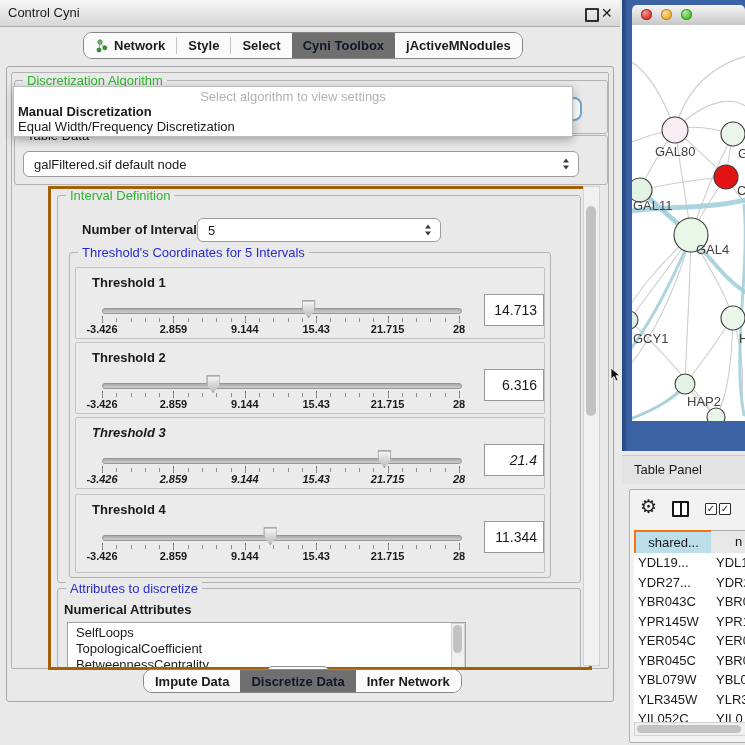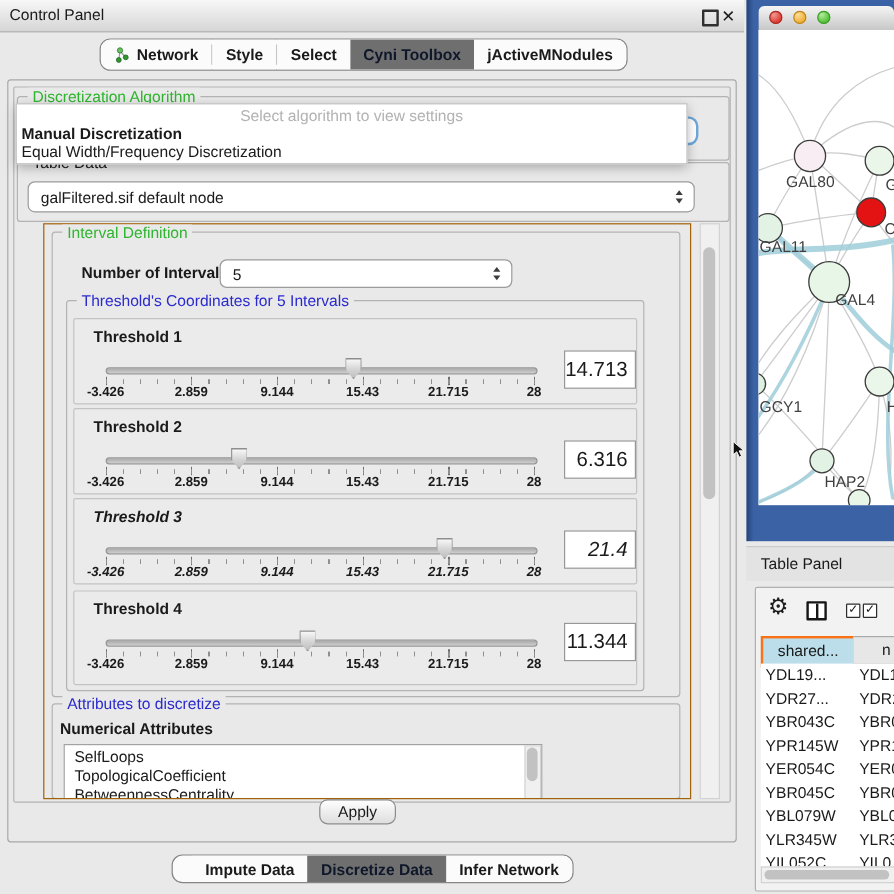--- a/index.html
+++ b/index.html
@@ -26,36 +26,36 @@
   .gtitle.blue{color:#2a2ace;}
   .combo{background:#fff;border:1px solid #9b9b9b;border-radius:6px;display:flex;align-items:center;padding:0 10px;}
   .spin{position:absolute;right:9px;top:50%;transform:translateY(-50%);display:flex;flex-direction:column;align-items:center;}
   .arr-up{width:0;height:0;border-left:3.5px solid transparent;border-right:3.5px solid transparent;border-bottom:4.5px solid #3c3c3c;margin-bottom:3px;}
   .arr-dn{width:0;height:0;border-left:3.5px solid transparent;border-right:3.5px solid transparent;border-top:4.5px solid #3c3c3c;}
   .popup{left:13px;top:86px;width:558px;height:49px;background:#fff;border:1px solid #bdbdbd;
         box-shadow:0 3px 9px rgba(0,0,0,.30);z-index:40;}
   .popup .prompt{position:absolute;left:0;top:2px;width:100%;text-align:center;color:#b2b2b2;}
   .popup .pitem{position:absolute;left:4px;height:15px;line-height:15px;white-space:nowrap;}
   .focus-combo{left:20px;top:97px;width:558px;height:20px;background:#fff;border:2px solid #6ea7d9;border-radius:8px;z-index:30;}
-  .viewport{left:36px;top:186px;width:538px;height:478px;border:1px solid #a16207;overflow:hidden;}
+  .viewport{left:48px;top:186px;width:538px;height:478px;border:3px solid #a16207;overflow:hidden;}
   .tbox{position:absolute;left:5px;width:468px;background:#ebebeb;border:1px solid #c3c3c3;border-radius:2px;}
   .tb-title{position:absolute;left:16px;top:7px;font-weight:bold;}
   .track{position:absolute;left:26px;top:40px;width:358px;height:4px;border:1px solid #969696;border-radius:3px;
         background:linear-gradient(#a9a9a9,#cfcfcf);}
   .thumb{position:absolute;top:32px;width:15px;height:18px;
         background:linear-gradient(#fdfdfd 0%,#d4d4d4 55%,#bcbcbc 100%);
         clip-path:polygon(6% 2%,94% 2%,94% 55%,50% 100%,6% 55%);
         box-shadow:inset 0 0 0 1.5px #8e8e8e;}
   .ticks-minor{position:absolute;left:26px;top:50px;width:359px;height:4px;
         background:repeating-linear-gradient(to right,#8f8f8f 0,#8f8f8f 1px,transparent 1px,transparent 14.28px);}
   .ticks-major{position:absolute;left:26px;top:48px;width:359px;height:7px;
         background:repeating-linear-gradient(to right,#6f6f6f 0,#6f6f6f 1px,transparent 1px,transparent 71.4px);}
   .tick-label{position:absolute;top:55px;transform:translateX(-50%);font-size:11px;font-weight:bold;white-space:nowrap;}
   .valbox{position:absolute;left:408px;top:26px;width:52px;height:30px;background:#fff;border:1px solid #979797;
-        font-size:17px;line-height:30px;text-align:right;padding-right:6px;}
+        font-size:14px;line-height:30px;text-align:right;padding-right:6px;}
   .attr-item{height:16px;line-height:16px;padding-left:8px;white-space:nowrap;}
   .sbtrack{background:#f0f0f0;border:1px solid #d2d2d2;}
   .sbthumb{position:absolute;background:#c2c2c2;border-radius:6px;}
   .btn{background:linear-gradient(#fefefe,#dedede);border:1px solid #8c8c8c;border-radius:7px;
         text-align:center;line-height:19px;}
   
   .net-frame{left:622px;top:0;width:123px;height:451px;background:linear-gradient(to right,#24427a 0,#3b62a5 6px);}
   .net-titlebar{left:632px;top:5px;width:113px;height:20px;border-radius:5px 5px 0 0;
         background:linear-gradient(#f5f5f5,#c7c7c7);border-bottom:1px solid #9e9e9e;}
   .light{position:absolute;top:4px;width:11px;height:11px;border-radius:50%;}
@@ -73,21 +73,21 @@
   .th-cell{position:absolute;top:530px;height:22px;line-height:22px;}
   .trow{height:19.5px;line-height:19.5px;position:relative;white-space:nowrap;}
   .trow span{position:absolute;}
 </style>
 </head>
 <body>
 
 <div id="root">
 
   <div class="abs cp-titlebar">
-    <div class="abs cp-title">Control Panel</div>
+    <div class="abs cp-title">Control Cyni</div>
     <div class="abs float-btn"></div>
     <div class="abs close-btn">✕</div>
   </div>
 
   <div class="abs tabbar" style="left:83px;top:32px;">
       <div class="tab">
         <span class="ticon">
           <svg width="13" height="14" viewBox="0 0 13 14">
             <path d="M5,3.5 L4,11 M5,3.5 L9.5,8.5" stroke="#9a9a9a" stroke-width="1" fill="none"></path>
             <circle cx="5" cy="3" r="2.2" fill="#6cc063" stroke="#2e7d2e" stroke-width="0.7"></circle>
@@ -230,21 +230,21 @@
       </div>
     </div>
   </div>
 
   <div class="abs sbtrack" style="left:583px;top:186px;width:15px;height:478px;">
     <div class="sbthumb" style="left:2px;top:19px;width:10px;height:210px;"></div>
   </div>
 
   <div class="abs btn" style="left:266px;top:666px;width:62px;height:19px;">Apply</div>
 
-  <div class="abs tabbar" style="left:143px;top:712px;height:22px;padding-left:16px;">
+  <div class="abs tabbar" style="left:143px;top:669px;height:22px;">
       <div class="tab">
         <span>Impute Data</span>
       </div>
       <div class="tab sel">
         <span>Discretize Data</span>
       </div>
       <div class="tab">
         <span>Infer Network</span>
       </div>
     </div>

